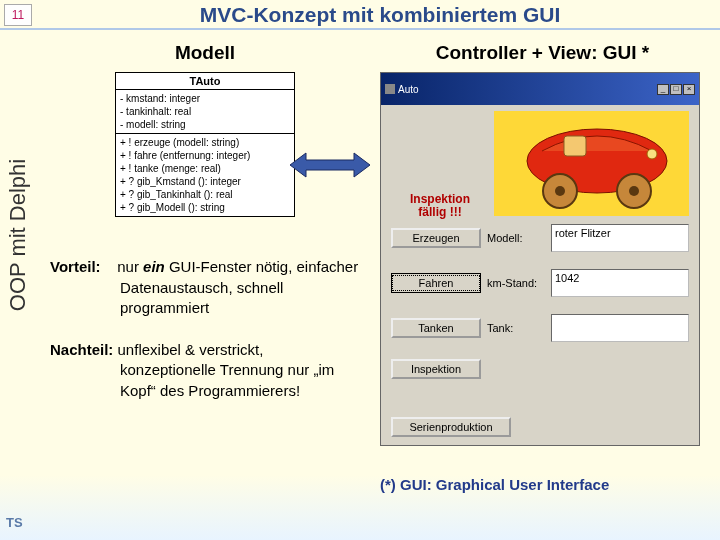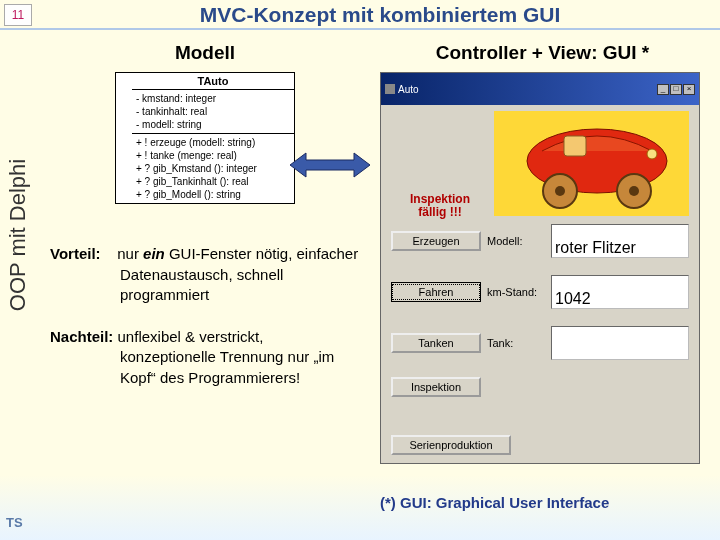--- a/index.html
+++ b/index.html
@@ -11,21 +11,21 @@
   .title-underline { position: absolute; top: 28px; left: 0; right: 0; height: 2px; background: #b0c8e8; }
   
   .sidebar-label { position: absolute; left: 2px; top: 120px; width: 32px; height: 230px; display: flex; align-items: center; justify-content: center; }
   .sidebar-label span { transform: rotate(-90deg); white-space: nowrap; color: #333; font-size: 22px; }
   
   .col-left { position: absolute; left: 50px; top: 42px; width: 310px; }
   .col-right { position: absolute; left: 380px; top: 42px; width: 325px; }
   
   .section-title { font-size: 19px; font-weight: bold; color: #000; text-align: center; margin-bottom: 8px; }
   
-  .uml-box { background: #fff; border: 1px solid #000; width: 180px; margin: 0 auto 10px auto; font-family: Arial, sans-serif; font-size: 10px; line-height: 1.3; padding-left: 16px; }
+  .uml-box { background: #fff; border: 1px solid #000; width: 180px; margin: 0 auto 10px auto; font-family: Arial, sans-serif; font-size: 10px; line-height: 1.3; }
   .uml-title { border-bottom: 1px solid #000; text-align: center; font-weight: bold; padding: 1px 0; font-size: 11px; }
   .uml-attrs { border-bottom: 1px solid #000; padding: 2px 4px; }
   .uml-ops { padding: 2px 4px; }
   
   .arrow-block { position: absolute; left: 290px; top: 150px; }
   
   .pros-cons { margin-top: 40px; font-size: 15px; line-height: 1.35; }
   .pros-cons .label-strong { font-weight: bold; }
   .vn-block { margin-bottom: 22px; padding-left: 0; text-indent: 0; }
   .vn-text { padding-left: 70px; text-indent: -70px; }
@@ -40,21 +40,21 @@
   .car-area { background: #fed837; margin: 6px 10px 4px auto; width: 195px; height: 105px; display: flex; align-items: center; justify-content: center; position: relative; }
   .car-svg { width: 180px; height: 95px; }
   
   .inspection-warn { color: #b00000; font-weight: bold; font-size: 12px; text-align: center; position: absolute; left: 14px; top: 120px; width: 90px; line-height: 1.1; }
   
   .button-grid { padding: 4px 10px 8px 10px; display: grid; grid-template-columns: 90px 58px 1fr; gap: 17px 6px; align-items: center; font-size: 11px; }
   .win-btn { background: #d8d4c8; border: 2px outset #eee; padding: 2px 0; text-align: center; font-size: 11px; }
   .win-btn.focus { border: 1px solid #000; padding: 1px 0; }
   .win-btn.focus .inner { border: 1px dotted #000; padding: 1px 0; }
   .grid-label { font-size: 11px; }
-  .grid-value { background: #fff; border: 1px inset #bbb; padding: 16px 3px; font-size: 16px; height: 28px; line-height: 14px; }
+  .grid-value { background: #fff; border: 1px inset #bbb; padding: 1px 3px; font-size: 11px; height: 28px; line-height: 14px; }
   .span3 { grid-column: 1 / 4; }
   
   .footnote { margin-top: 30px; font-size: 15px; font-weight: bold; color: #223a8a; }
   
   .ts-label { position: absolute; left: 6px; bottom: 10px; font-size: 13px; font-weight: bold; color: #5a7aa8; }
 </style>
 </head>
 <body>
 
 <div class="slide">
@@ -73,20 +73,21 @@
 
     <div class="uml-box">
       <div class="uml-title">TAuto</div>
       <div class="uml-attrs">
         <div>- kmstand: integer</div>
         <div>- tankinhalt: real</div>
         <div>- modell: string</div>
       </div>
       <div class="uml-ops">
         <div>+ ! erzeuge (modell: string)</div>
+        <div>+ ! fahre (entfernung: integer)</div>
         <div>+ ! tanke (menge: real)</div>
         <div>+ ? gib_Kmstand (): integer</div>
         <div>+ ? gib_Tankinhalt (): real</div>
         <div>+ ? gib_Modell (): string</div>
       </div>
     </div>
 
     <div class="pros-cons">
       <div class="vn-block">
         <div class="vn-text">

